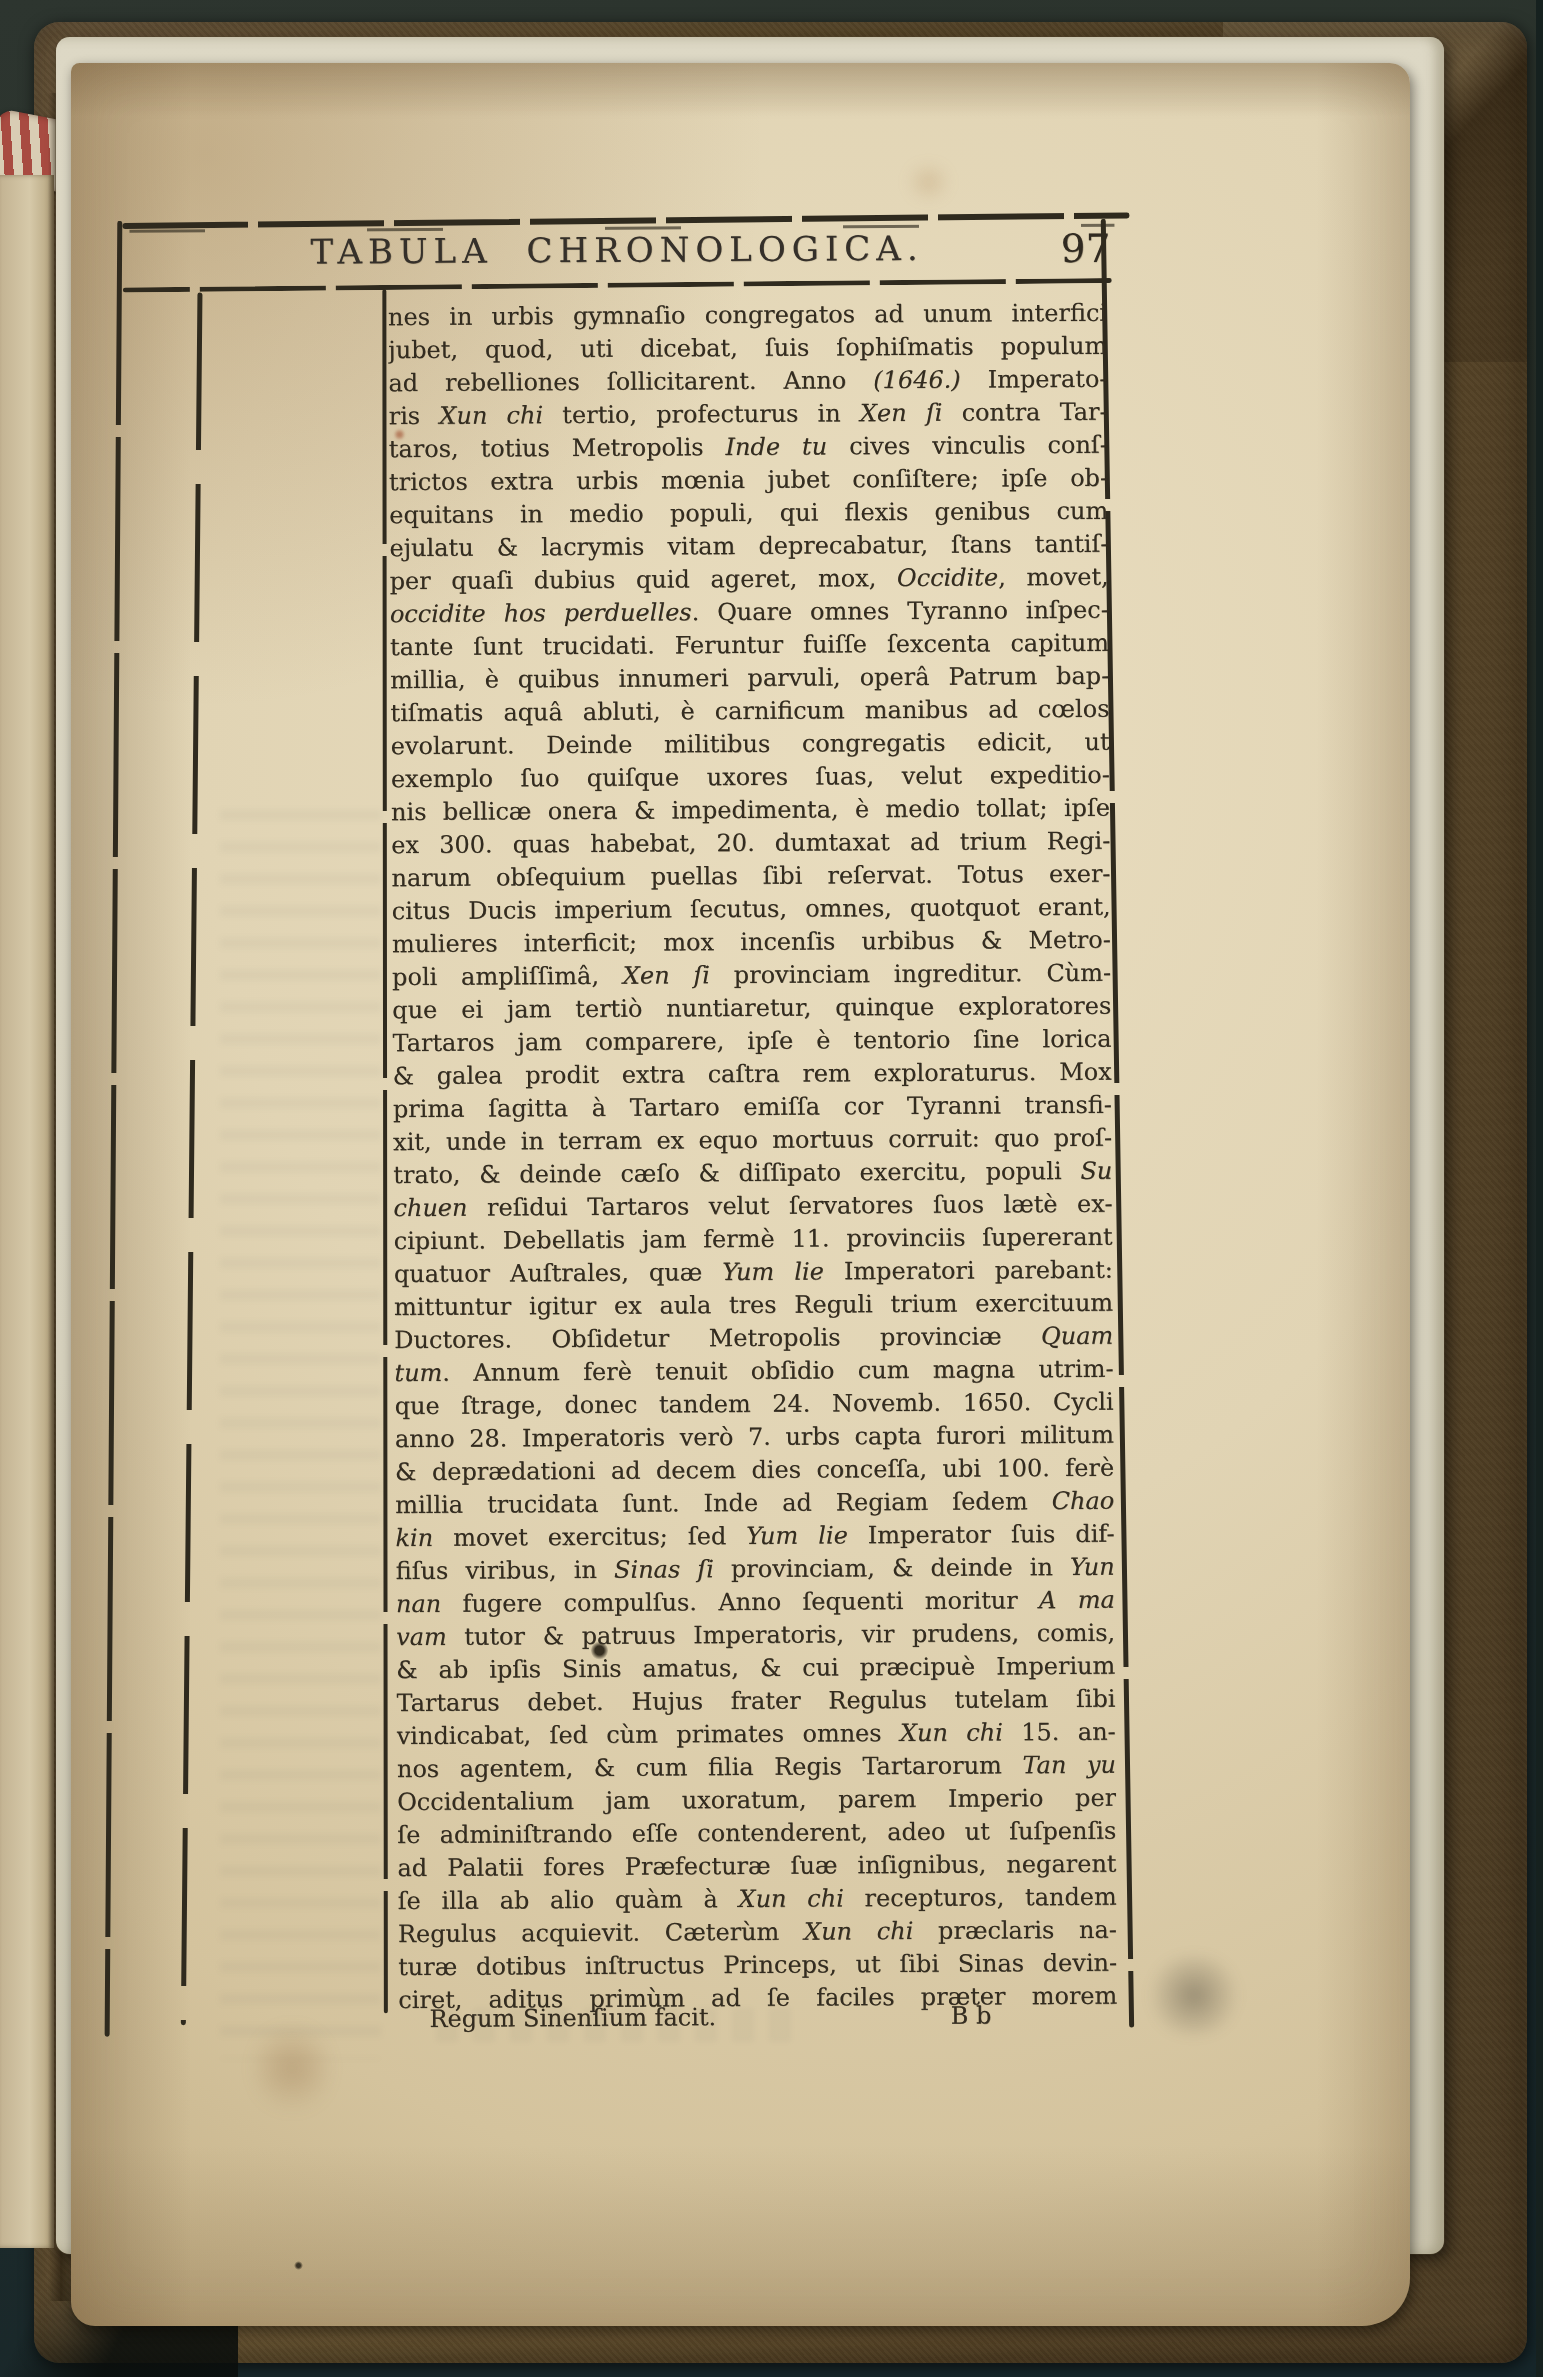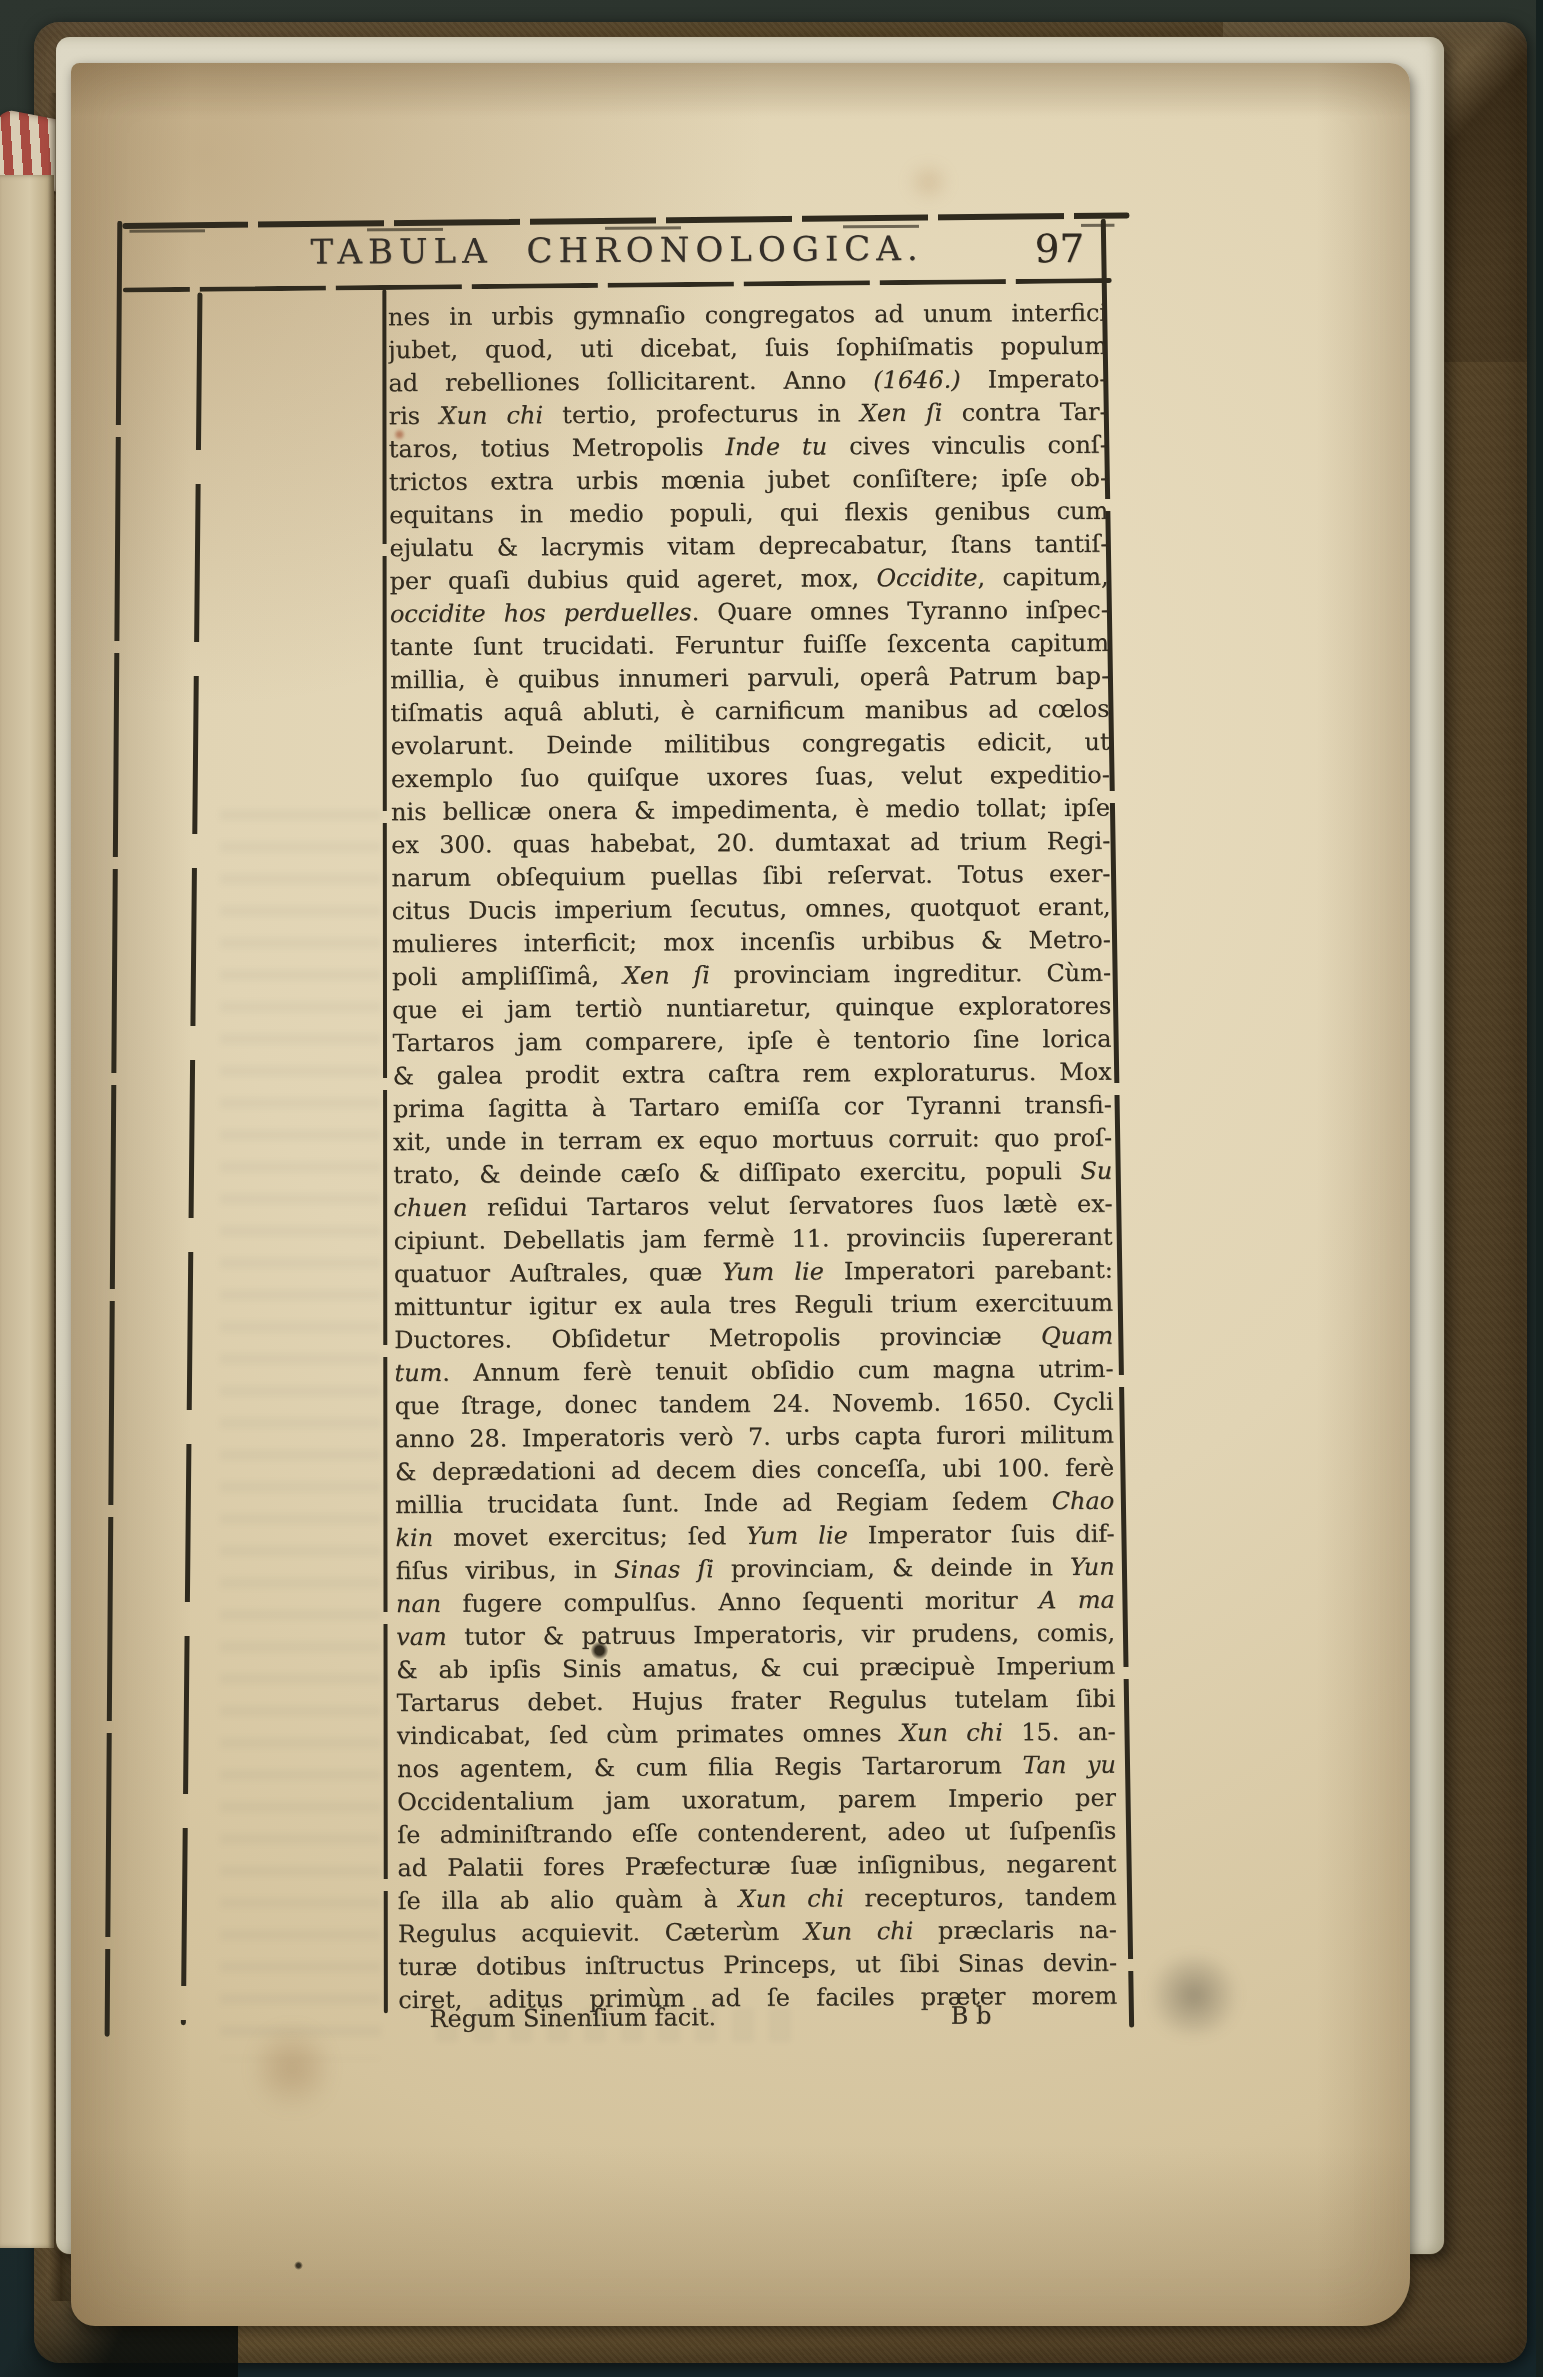--- a/index.html
+++ b/index.html
@@ -56,21 +56,21 @@
   .v-in-left{left:117px;top:226px;height:1733px;transform:rotate(0.9deg);
          background:repeating-linear-gradient(180deg,#2f2a1e 0 158px,rgba(47,42,30,0) 158px 192px);}
   .v-text-left{left:311px;top:224px;width:4.2px;height:1724px;transform:rotate(0.3deg);
          background:repeating-linear-gradient(180deg,#2f2a1e 0 255px,rgba(47,42,30,0) 255px 267px);}
   .v-text-right{left:1043px;top:158px;height:1809px;transform:rotate(-0.55deg);
          background:repeating-linear-gradient(180deg,#2f2a1e 0 280px,rgba(47,42,30,0) 280px 292px);}
   
   .title{position:absolute;left:56px;top:166px;width:989px;text-align:center;
          font-size:34px;letter-spacing:6px;word-spacing:17px;color:#35302a;
          text-shadow:0.4px 0.4px 0.7px rgba(50,40,25,.5);}
-  .pagenum{position:absolute;left:968px;top:165px;width:102px;
+  .pagenum{position:absolute;left:968px;top:165px;width:102px;text-align:center;
          font-size:39px;color:#302a21;text-shadow:0.4px 0.4px 0.7px rgba(50,40,25,.5);}
   
   .textblock{position:absolute;left:321px;top:236px;width:719px;}
   .tline{height:33px;line-height:33px;font-size:24px;overflow:hidden;
          text-align:justify;text-align-last:justify;
          color:#332c20;text-shadow:0.3px 0.3px 0.6px rgba(50,40,25,.5);}
   .tline .it, .lastline .it{font-style:italic;}
   .lastline{position:absolute;left:321px;top:1937px;width:719px;height:34px;line-height:34px;
          display:flex;justify-content:space-between;box-sizing:border-box;
          padding:0 126px 0 31px;font-size:24px;color:#332c20;
@@ -132,21 +132,21 @@
 
       <div class="textblock" id="textblock">
           <div class="tline"><span>nes in urbis gymnaſio congregatos ad unum interfici</span></div>
           <div class="tline"><span>jubet, quod, uti dicebat, ſuis ſophiſmatis populum</span></div>
           <div class="tline"><span>ad rebelliones ſollicitarent. Anno </span><span class="it">(1646.)</span><span> Imperato-</span></div>
           <div class="tline"><span>ris </span><span class="it">Xun chi</span><span> tertio, profecturus in </span><span class="it">Xen ſi</span><span> contra Tar-</span></div>
           <div class="tline"><span>taros, totius Metropolis </span><span class="it">Inde tu</span><span> cives vinculis conſ-</span></div>
           <div class="tline"><span>trictos extra urbis mœnia jubet conſiſtere; ipſe ob-</span></div>
           <div class="tline"><span>equitans in medio populi, qui flexis genibus cum</span></div>
           <div class="tline"><span>ejulatu &amp; lacrymis vitam deprecabatur, ſtans tantiſ-</span></div>
-          <div class="tline"><span>per quaſi dubius quid ageret, mox, </span><span class="it">Occidite</span><span>, capitum,</span></div>
+          <div class="tline"><span>per quaſi dubius quid ageret, mox, </span><span class="it">Occidite</span><span>, movet,</span></div>
           <div class="tline"><span class="it">occidite hos perduelles</span><span>. Quare omnes Tyranno inſpec-</span></div>
           <div class="tline"><span>tante ſunt trucidati. Feruntur fuiſſe ſexcenta capitum</span></div>
           <div class="tline"><span>millia, è quibus innumeri parvuli, operâ Patrum bap-</span></div>
           <div class="tline"><span>tiſmatis aquâ abluti, è carnificum manibus ad cœlos</span></div>
           <div class="tline"><span>evolarunt. Deinde militibus congregatis edicit, ut</span></div>
           <div class="tline"><span>exemplo ſuo quiſque uxores ſuas, velut expeditio-</span></div>
           <div class="tline"><span>nis bellicæ onera &amp; impedimenta, è medio tollat; ipſe</span></div>
           <div class="tline"><span>ex 300. quas habebat, 20. dumtaxat ad trium Regi-</span></div>
           <div class="tline"><span>narum obſequium puellas ſibi reſervat. Totus exer-</span></div>
           <div class="tline"><span>citus Ducis imperium ſecutus, omnes, quotquot erant,</span></div>

